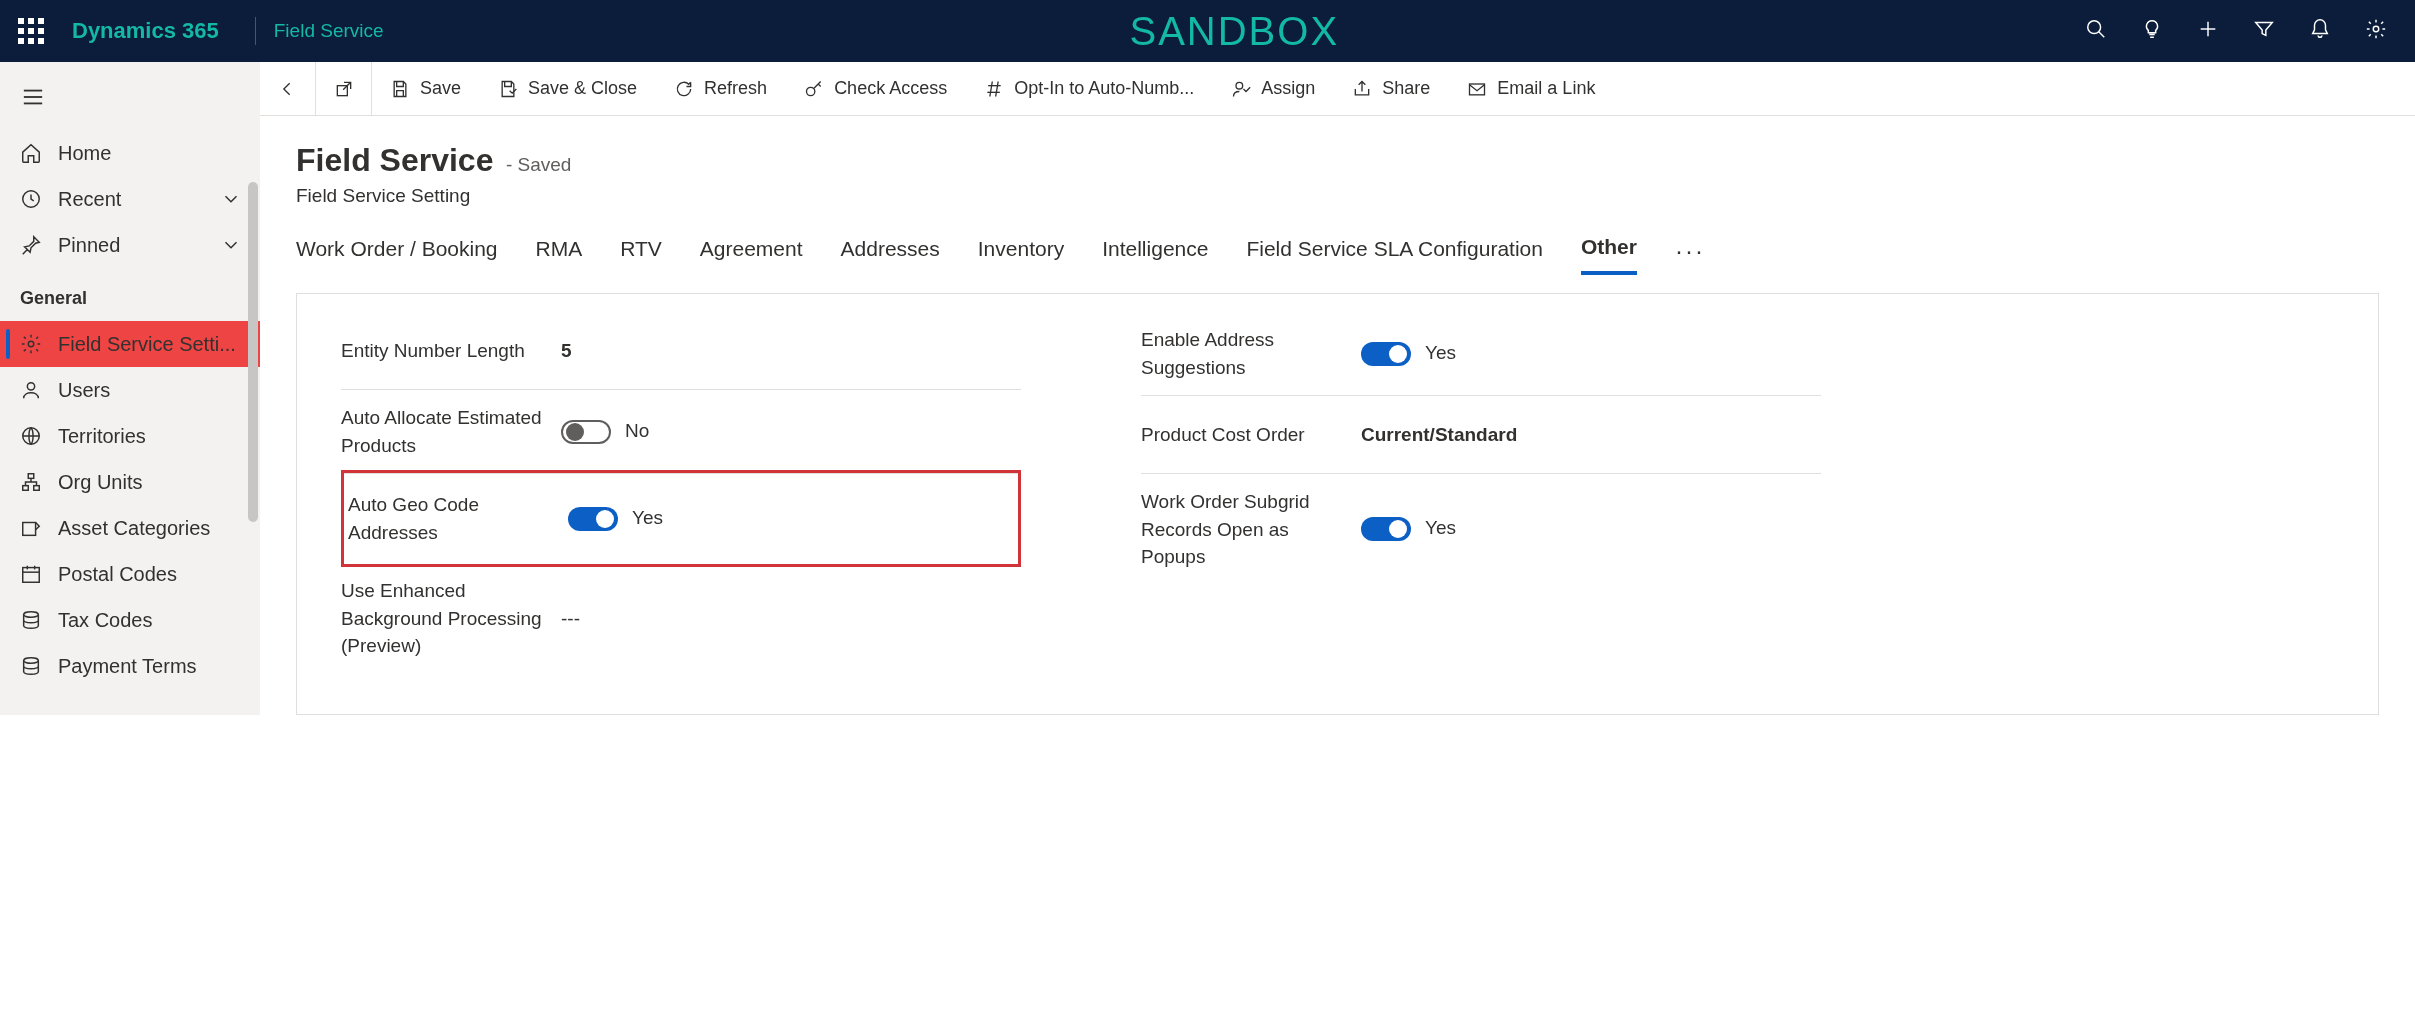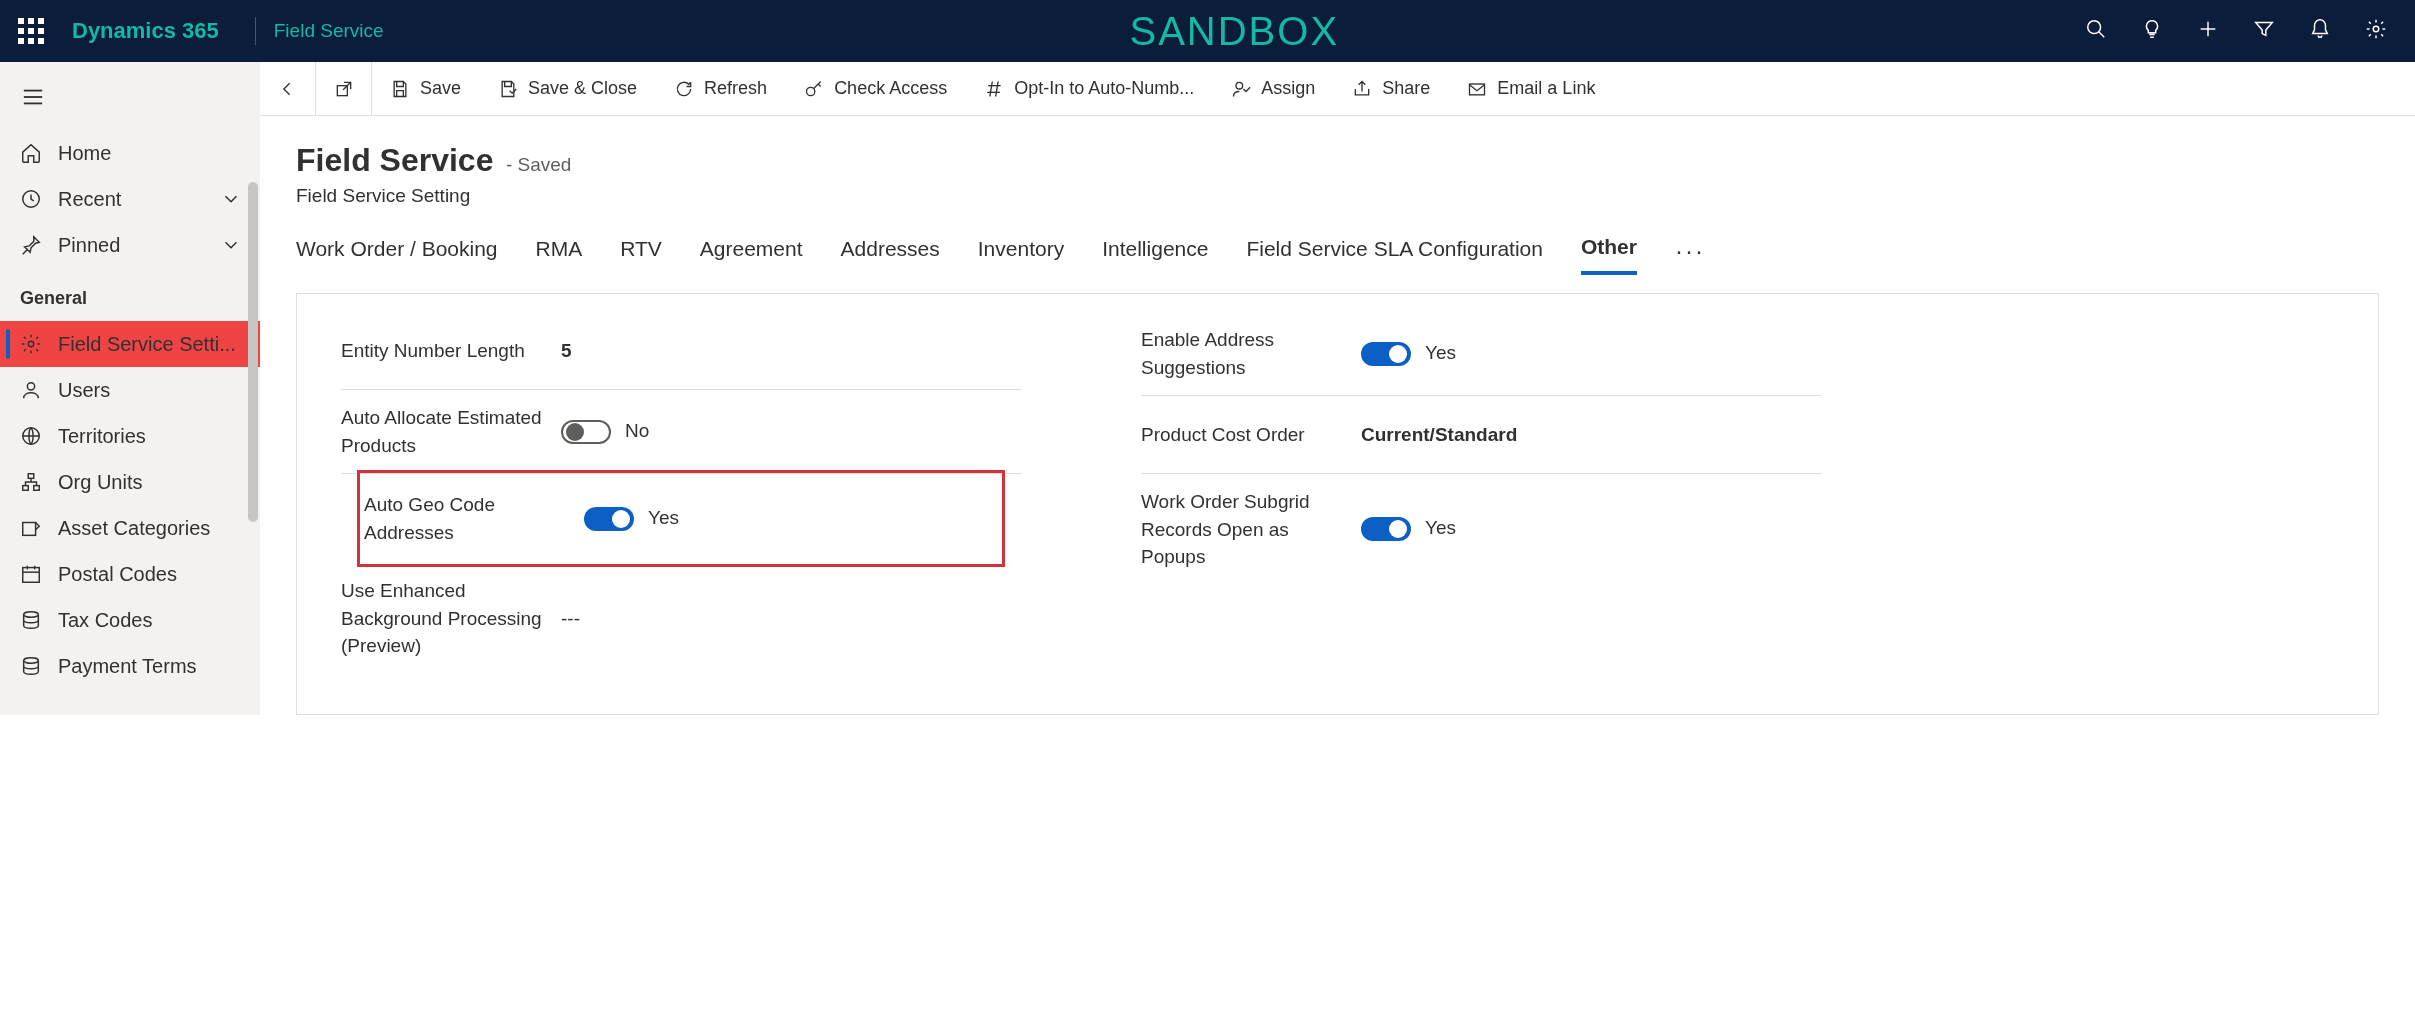--- a/index.html
+++ b/index.html
@@ -55,21 +55,21 @@
   .field-label { width:220px; font-size:19px; line-height:1.45; padding-right:10px;}
   .field-value { font-size:19px; font-weight:600; }
   .field-value.plain { font-weight:400; }
   .toggle-wrap { display:flex; align-items:flex-start; gap:14px; }
   .toggle { width:50px; height:24px; border-radius:12px; position:relative; cursor:pointer;}
   .toggle.on { background:#0c5fc4; }
   .toggle.off { background:#fff; border:2px solid #605e5c; }
   .toggle .knob { position:absolute; width:18px; height:18px; border-radius:50%; top:3px; }
   .toggle.on .knob { background:#fff; right:4px; }
   .toggle.off .knob { background:#605e5c; left:3px; top:1px;}
-  .highlight-box { border:3px solid #d13438; padding:4px; margin:-4px 16px;}
+  .highlight-box { border:3px solid #d13438; padding:4px; margin:-4px 0;}
   .highlight-box .field-row{border-bottom:none;}
 </style>
 </head>
 <body>
 
 <div class="topbar">
   <div class="topbar-left">
     <div class="waffle">
       <div class="waffle-grid">
         <span></span>

